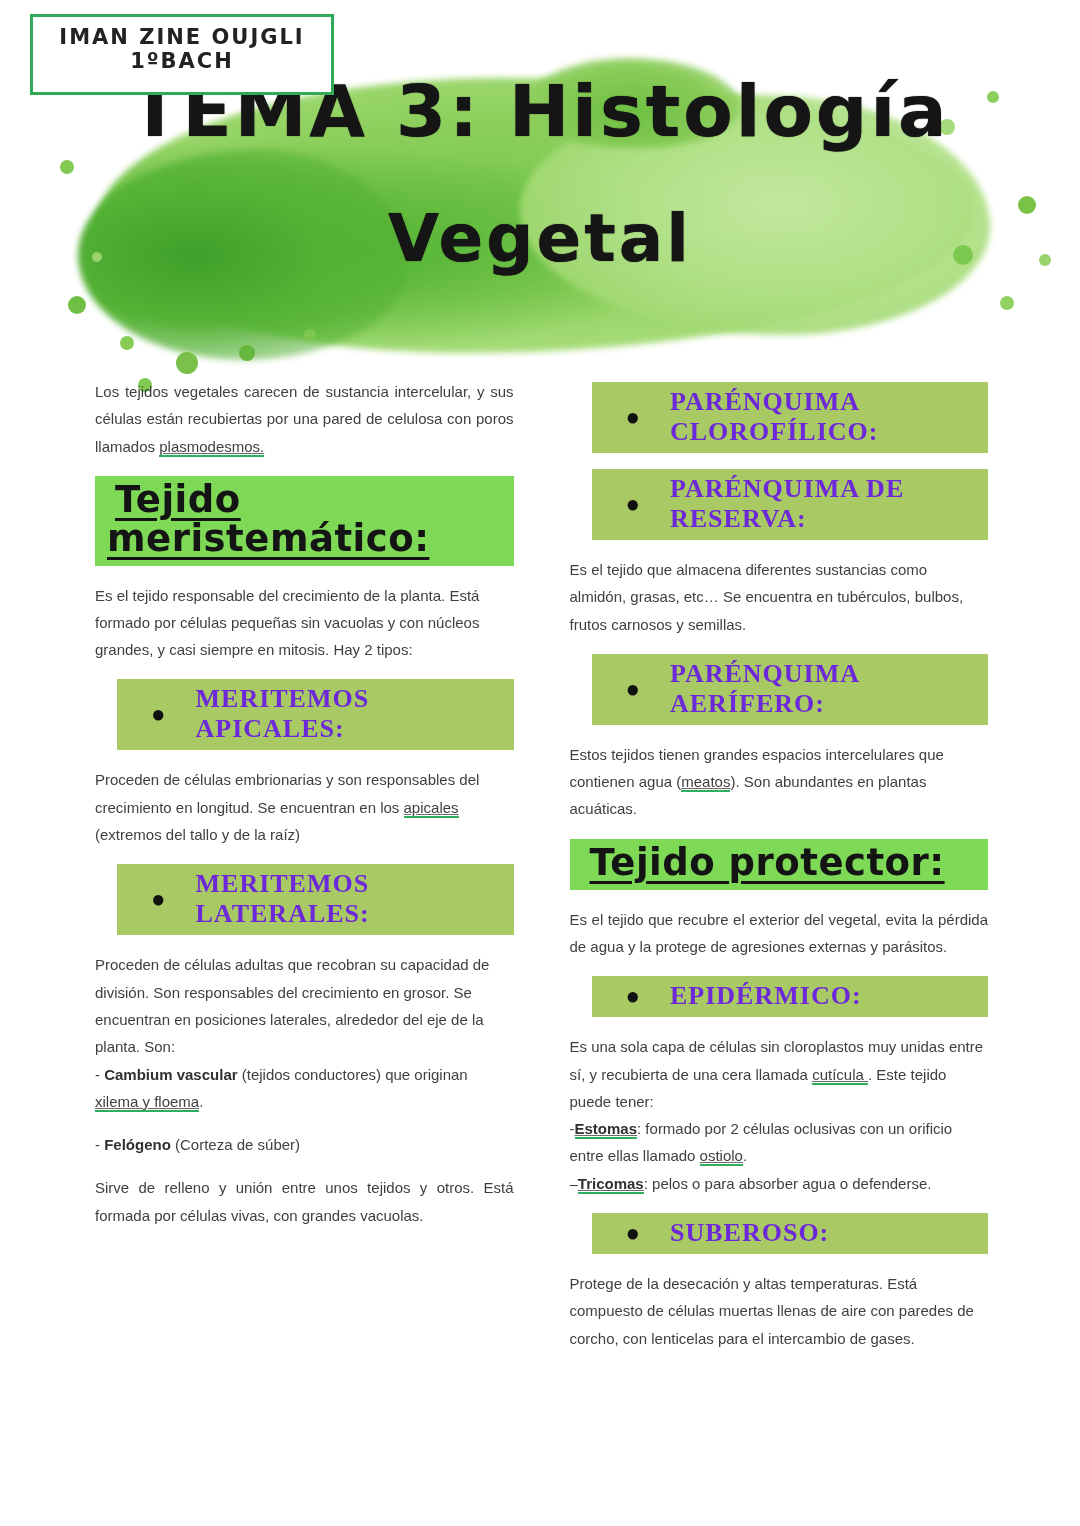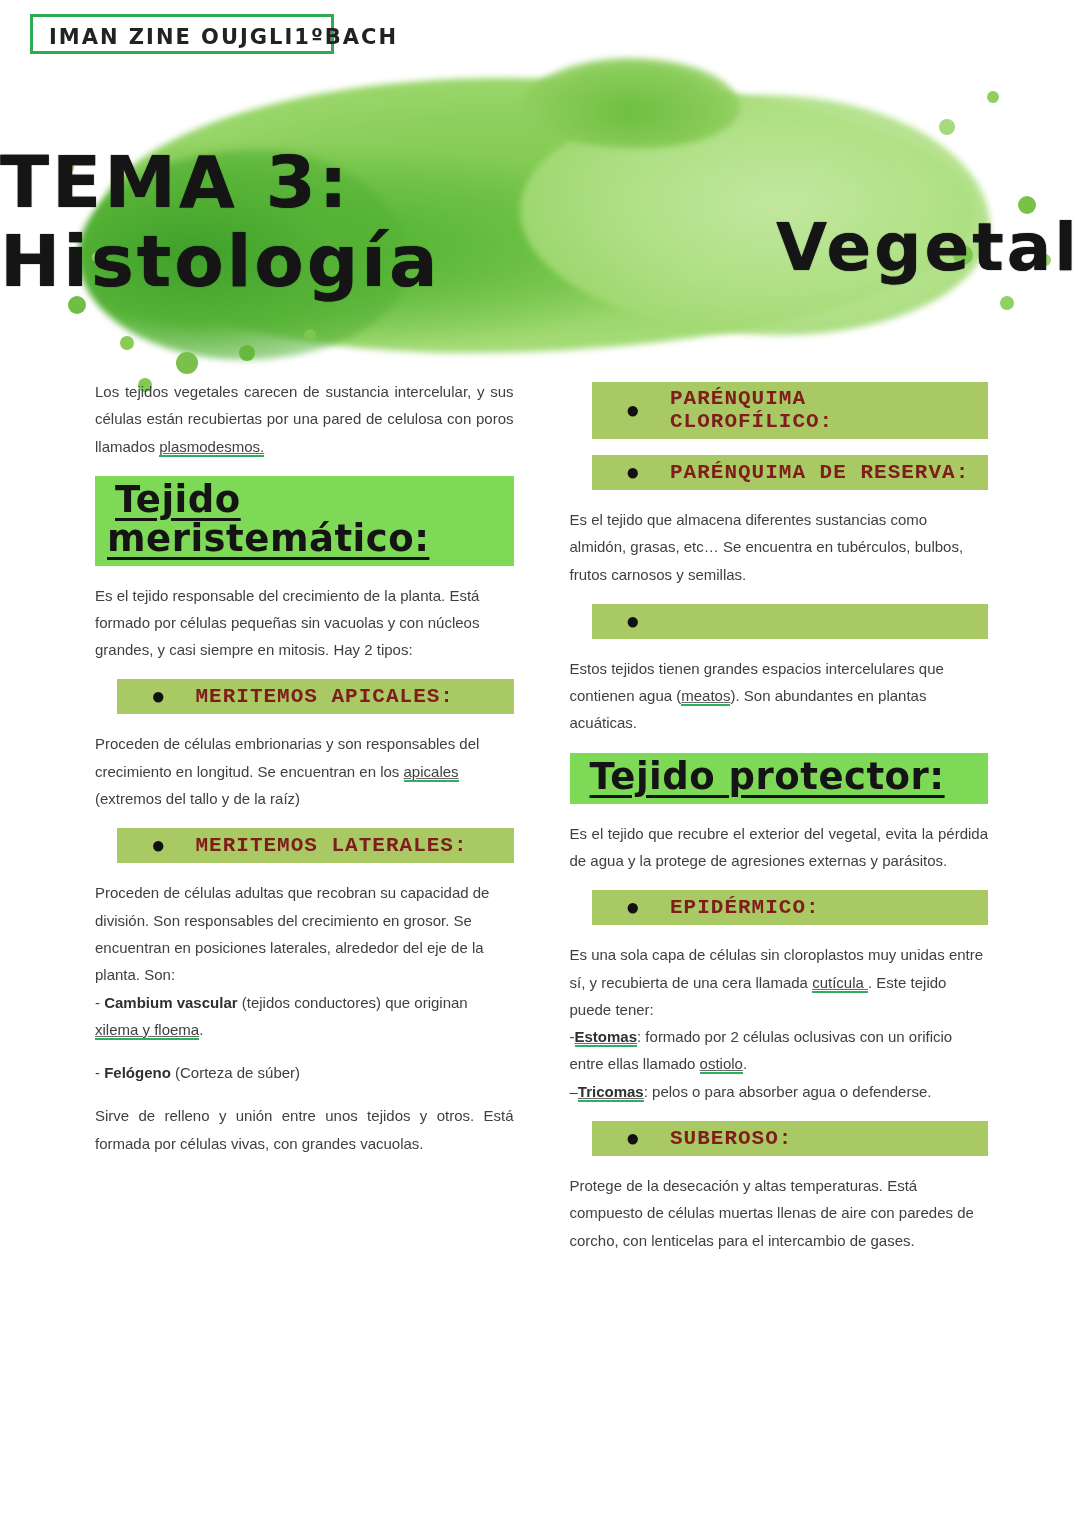--- a/index.html
+++ b/index.html
@@ -17,24 +17,24 @@
     width:1080px;height:1526px;
     font-family:"Liberation Sans",sans-serif;
     color:var(--body-ink);
     position:relative;
     overflow:hidden;
   }
 
   
   .badge{
     position:absolute;top:14px;left:30px;
-    width:304px;padding:8px 16px 2px 16px;
+    width:304px;padding:8px 16px 19px 16px;
     border:3px solid var(--badge-border);
     display:flex;justify-content:space-between;align-items:center;
-    background:#fff;z-index:5;
+    background:#fff;z-index:5;flex-direction:column;
   }
   .badge span{
     font-family:"DejaVu Sans",sans-serif;
     font-weight:bold;font-size:21px;letter-spacing:2px;color:#222;
     white-space:nowrap;
   }
 
   
   .header{
     position:relative;height:372px;width:100%;
@@ -78,21 +78,21 @@
       958px 250px 0 5px #7cc84e,
       1002px 298px 0 2px #90d164,
       942px 122px 0 3px #a5da7d,
       988px 92px 0 1px #8ecf5f,
       1022px 200px 0 4px #77c247,
       62px 162px 0 2px #83ca52,
       1040px 255px 0 1px #9ad36d;
   }
   .title-wrap{
     position:relative;z-index:2;height:100%;
-    display:flex;flex-direction:row;align-items:center;justify-content:flex-start;
+    display:flex;flex-direction:column;align-items:center;justify-content:flex-start;
     padding-top:72px;
   }
   .title-line{
     font-family:"DejaVu Sans",sans-serif;
     font-weight:bold;color:#151515;
     letter-spacing:3px;line-height:1.1;
     text-shadow:0 0 1px #151515;
   }
   .title-line.l1{font-size:72px;}
   .title-line.l2{font-size:66px;margin-top:52px;}
@@ -133,22 +133,22 @@
   .h2bar{
     background:var(--bar-h2);
     margin:14px 0 16px 22px;
     padding:5px 10px 6px 34px;
     display:flex;align-items:center;
   }
   .h2bar .bullet{
     font-size:24px;color:#111;margin-right:30px;line-height:1;
   }
   .h2bar .h2text{
-    font-family:Liberation Mono, monospace;
-    font-weight:bold;font-size:21px;color:#7f1d1d;
+    font-family:Liberation Serif, serif;
+    font-weight:bold;font-size:26px;color:#6d28d9;
     letter-spacing:1px;
   }
 </style>
 </head>
 <body>
 
 <div class="badge">
   <span>IMAN ZINE OUJGLI</span>
   <span>1ºBACH</span>
 </div>
@@ -206,20 +206,21 @@
     </div>
 
     <div class="h2bar">
       <span class="bullet">●</span>
       <span class="h2text">PARÉNQUIMA DE RESERVA:</span>
     </div>
     <p class="body"><span>Es el tejido que almacena diferentes sustancias como almidón, grasas, etc…  Se encuentra en tubérculos, bulbos, frutos carnosos  y semillas.</span></p>
 
     <div class="h2bar">
       <span class="bullet">●</span>
+      <span class="h2text">PARÉNQUIMA AERÍFERO:</span>
     </div>
     <p class="body"><span>Estos tejidos tienen grandes espacios intercelulares que contienen agua (</span><span class="u">meatos</span><span>). Son abundantes en plantas acuáticas.</span></p>
 
     <div class="h1bar">
       <span class="h1text">Tejido protector:</span>
     </div>
     <p class="body just"><span>Es el tejido que recubre el exterior del vegetal, evita la pérdida de agua y la protege de agresiones externas y parásitos.</span></p>
 
     <div class="h2bar">
       <span class="bullet">●</span>

